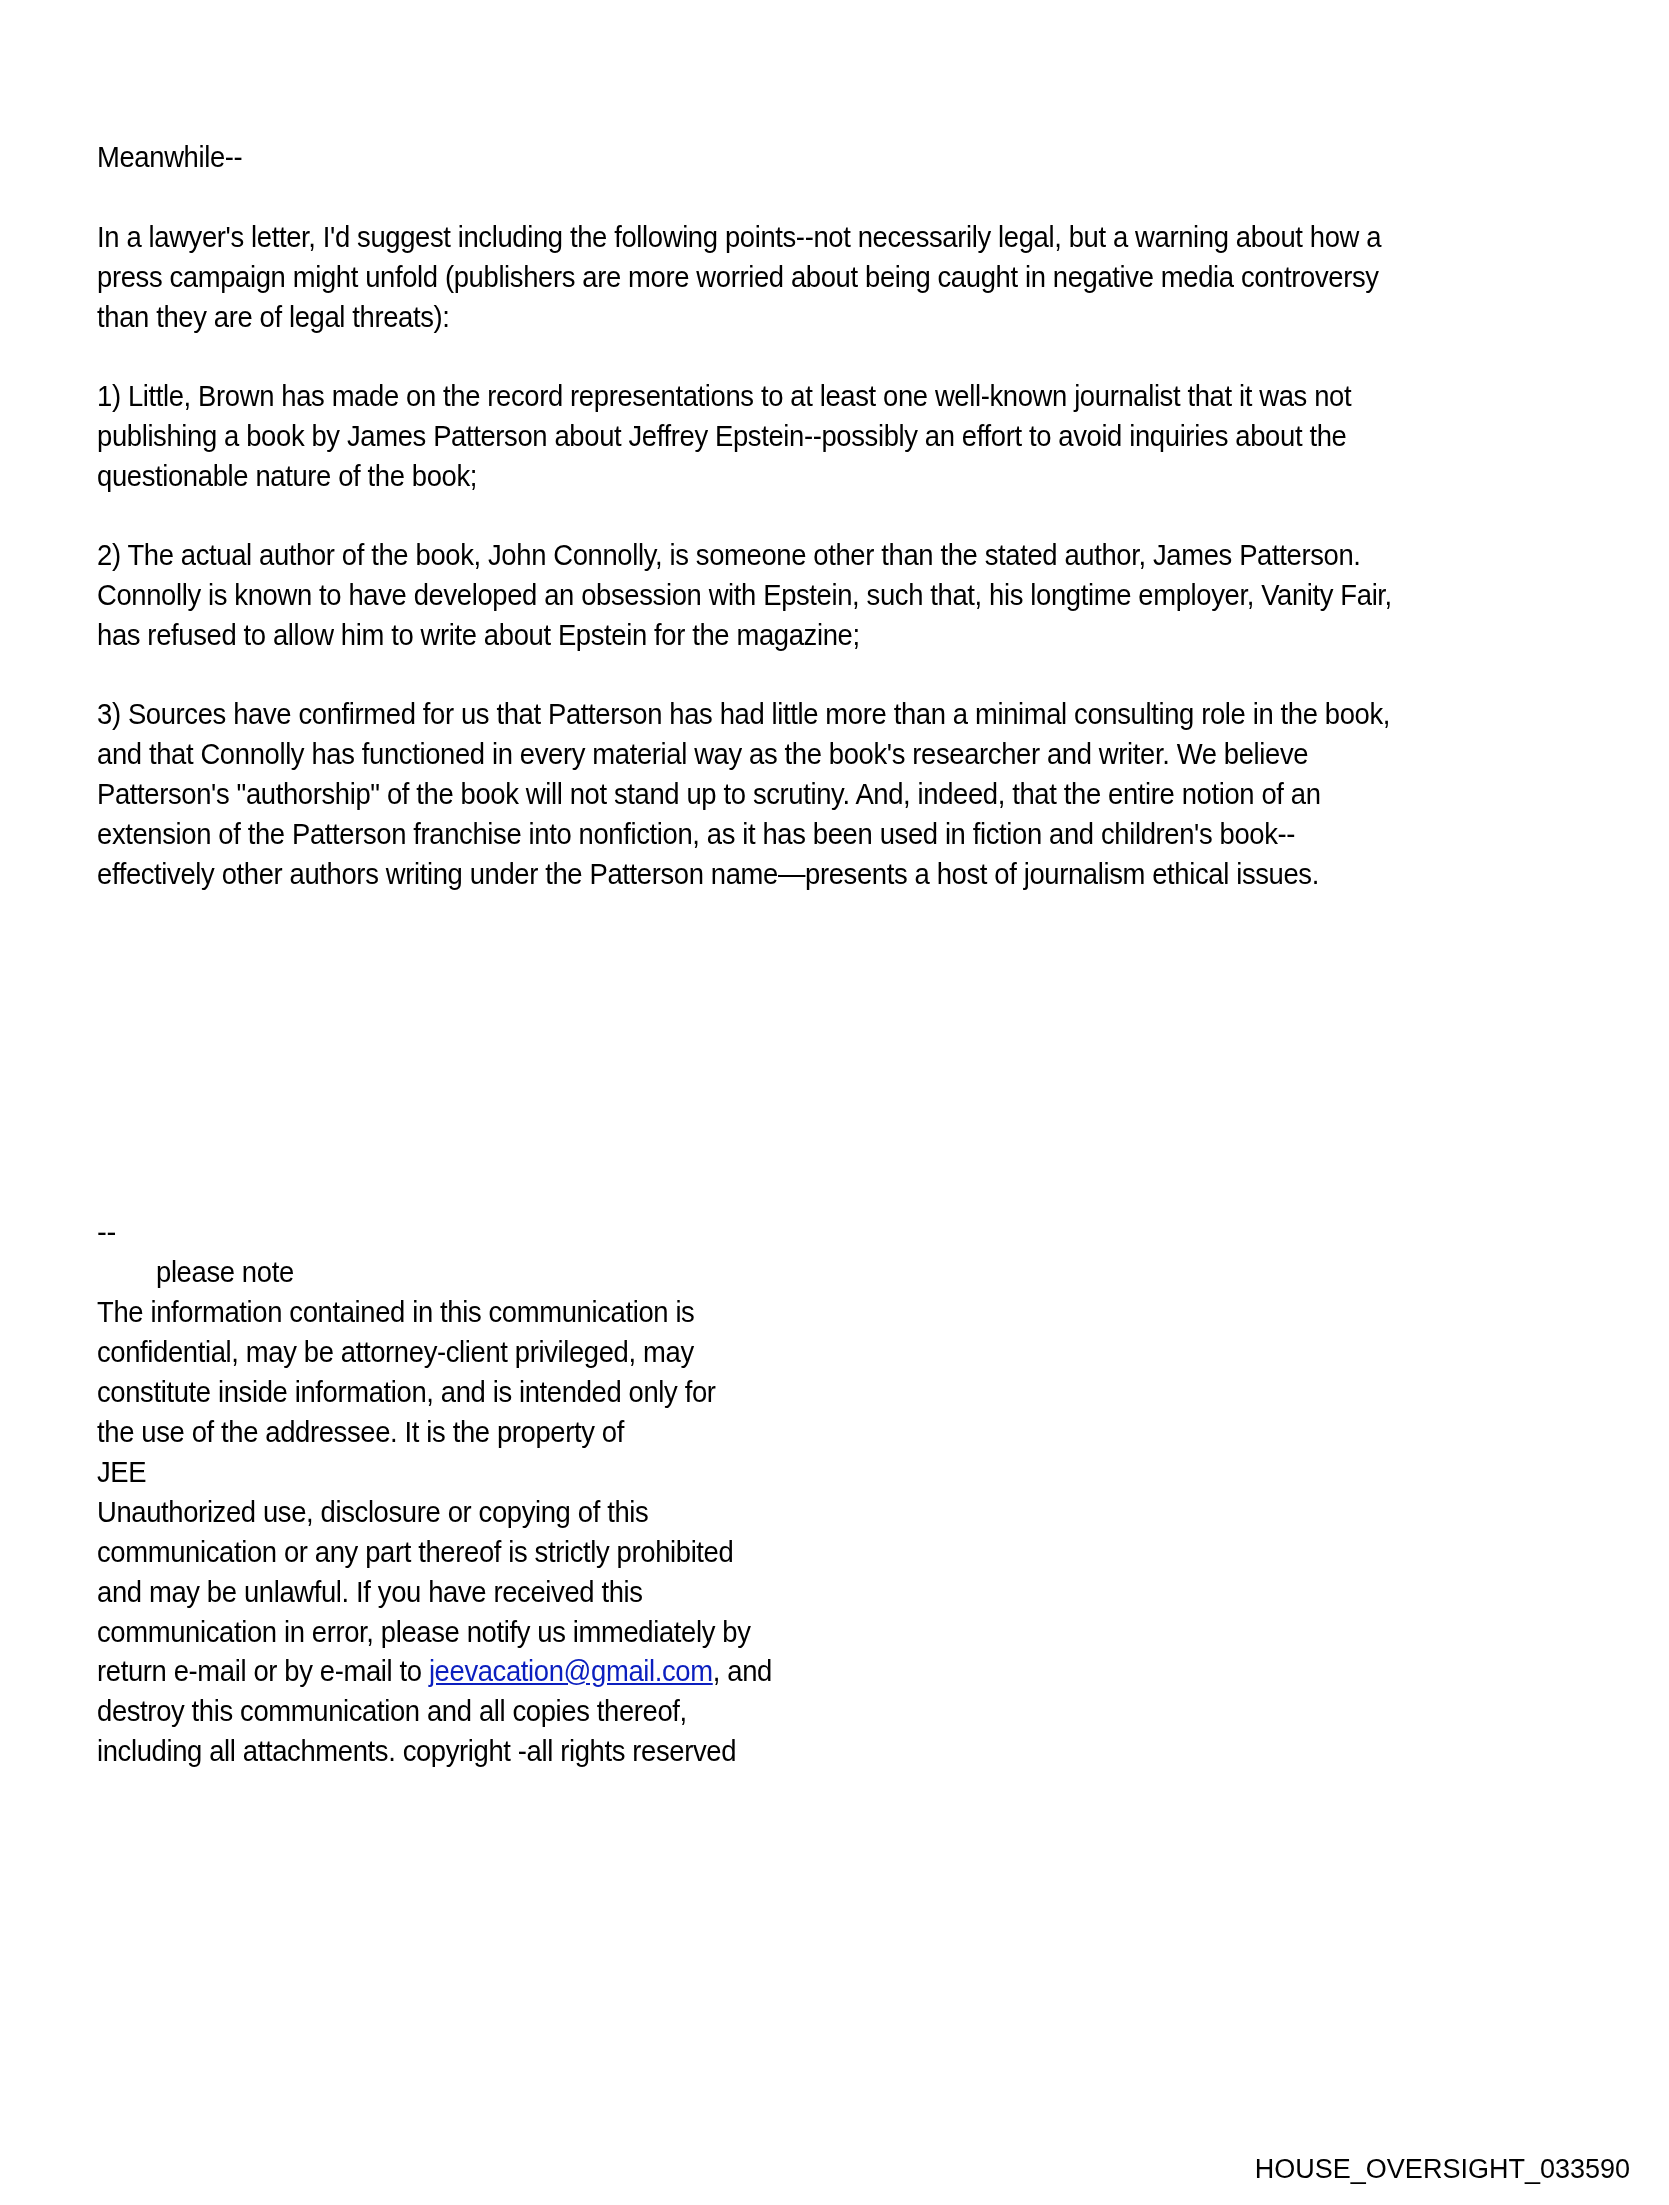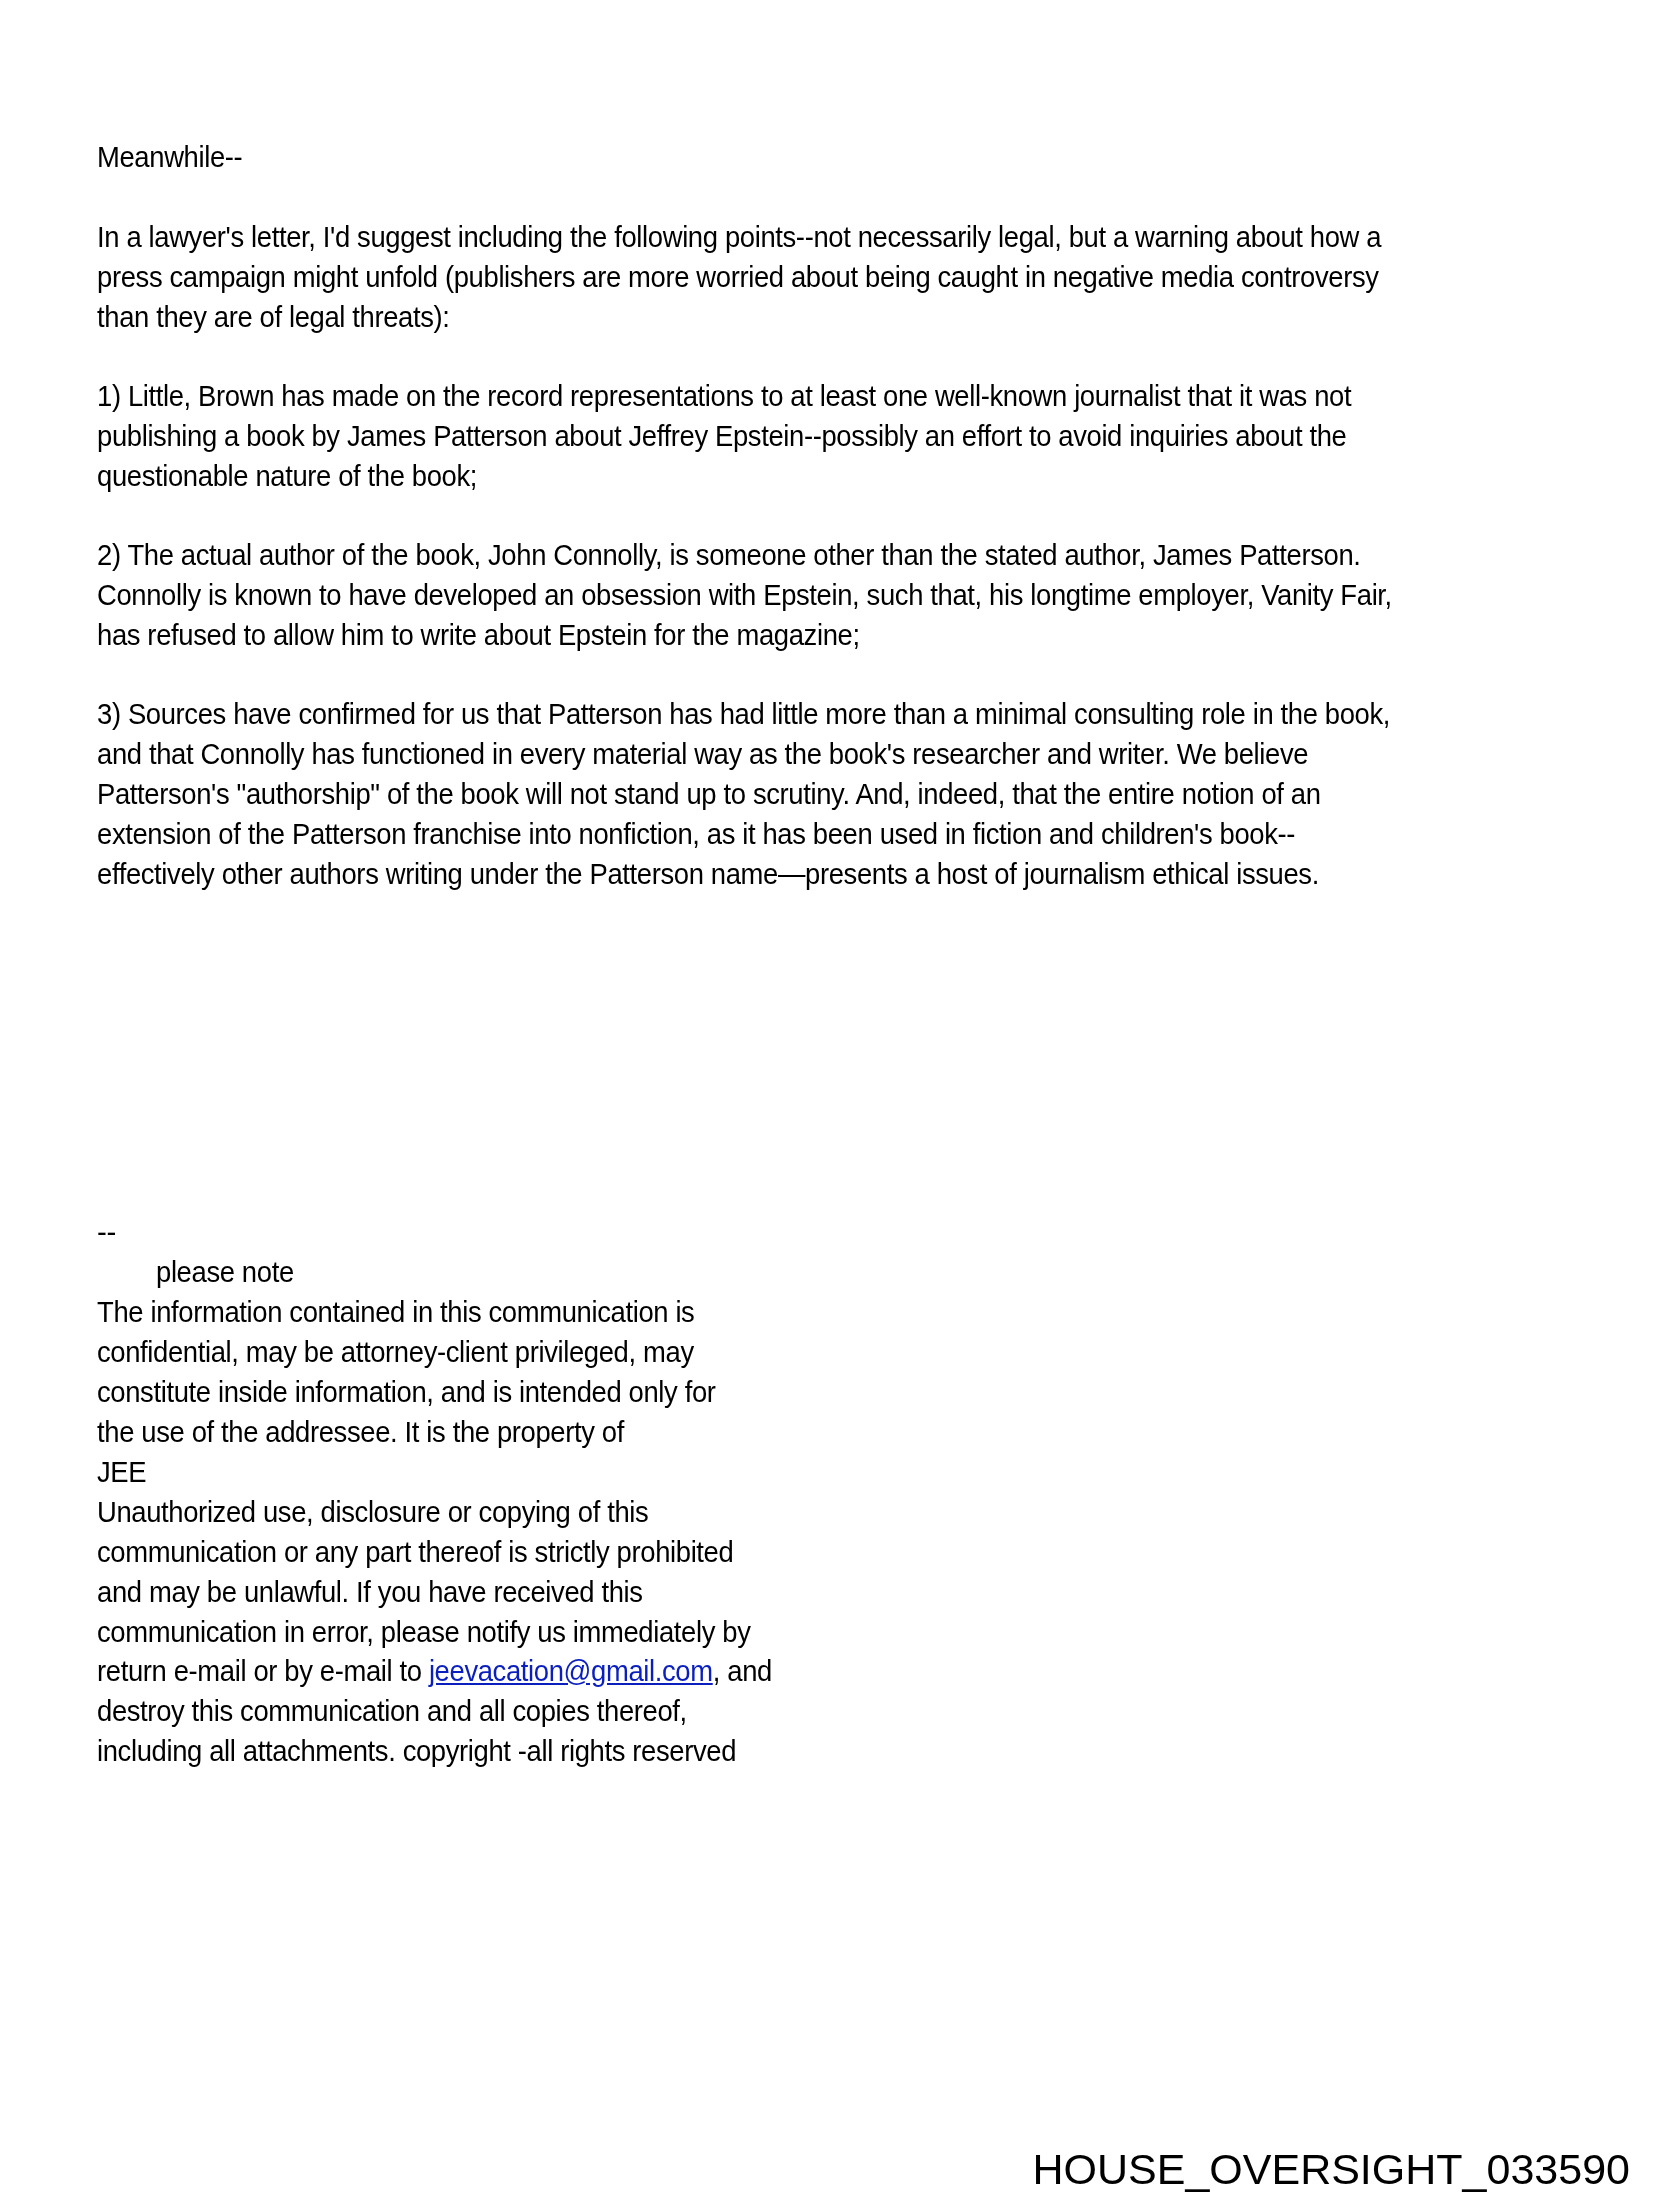--- a/index.html
+++ b/index.html
@@ -10,21 +10,21 @@
   .line {
     position: absolute; left: 97px; white-space: nowrap;
     font-size: 29.5px; line-height: 40px; letter-spacing: -0.4px;
     transform-origin: left top;
   }
   .narrow { transform: scaleX(0.93); }
   .indent { left: 156px; }
   a.email { color: #0b1fbf; text-decoration: underline; }
   .bates {
     position: absolute; right: 39px; top: 2150px;
-    font-family: "Liberation Sans", sans-serif; font-size: 43px; line-height: 39px;
+    font-family: "Liberation Sans", sans-serif; font-size: 27px; line-height: 39px;
     letter-spacing: 0px;
     margin-left: 28px;
   }
 </style>
 </head>
 <body>
 
 <div class="line narrow" style="top:137px">Meanwhile--</div>
 
 <div>

